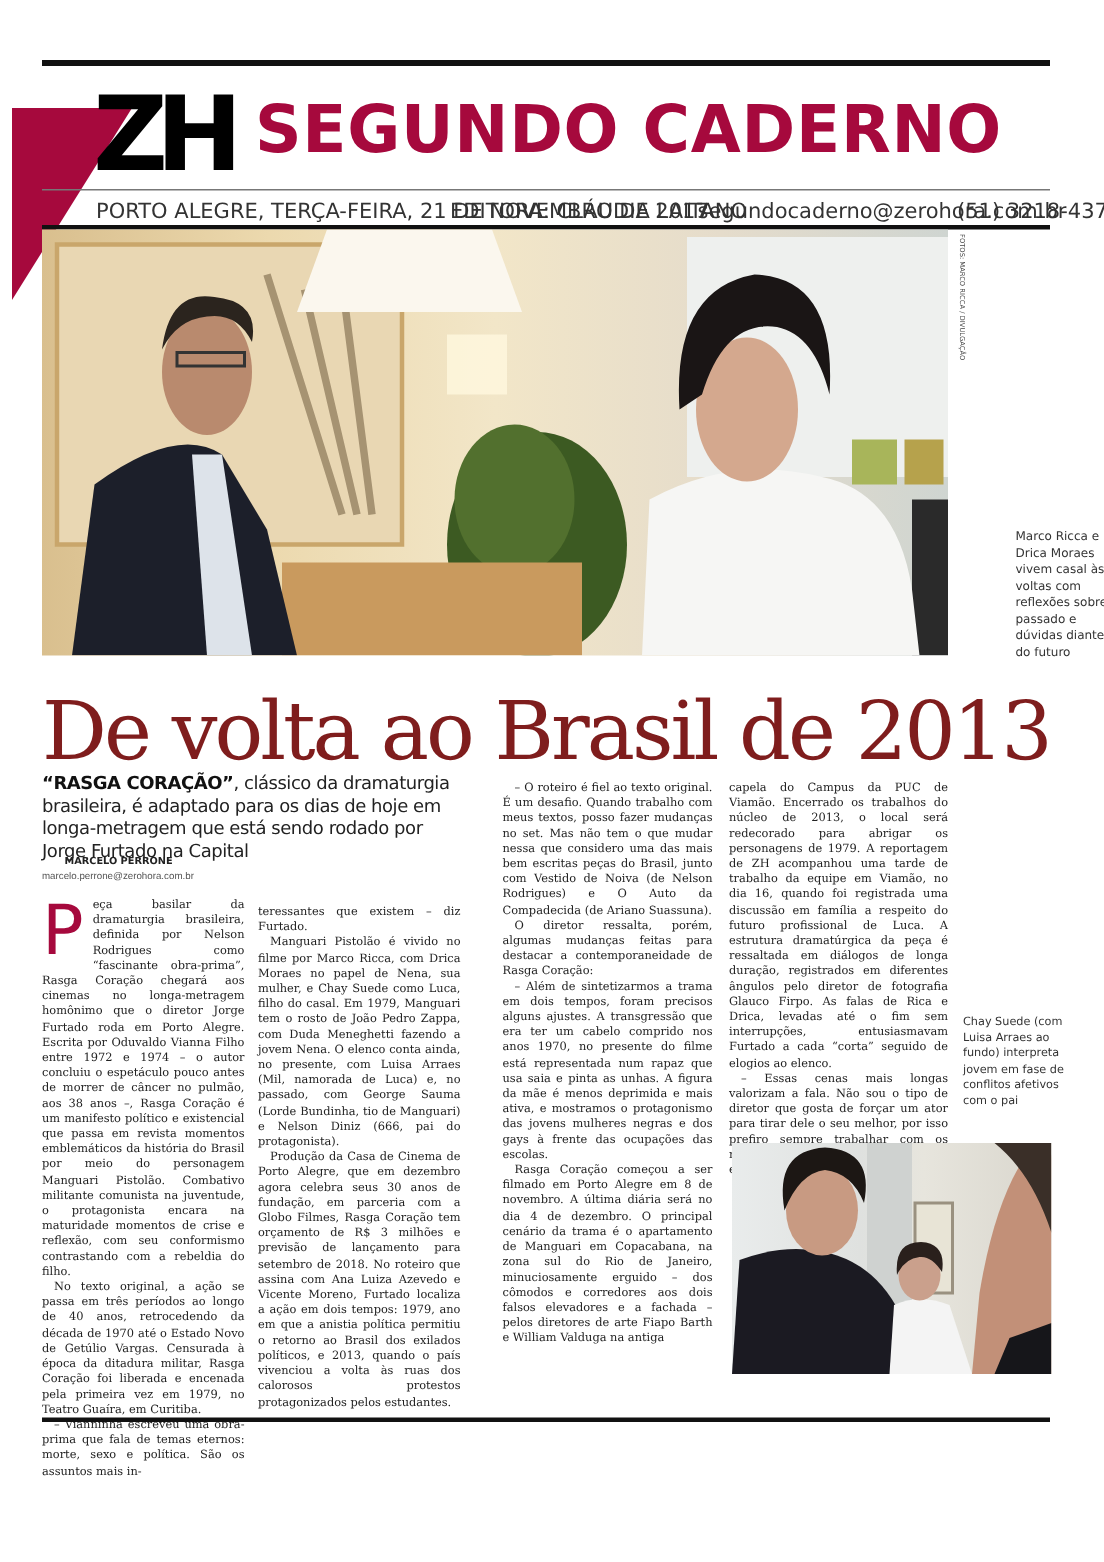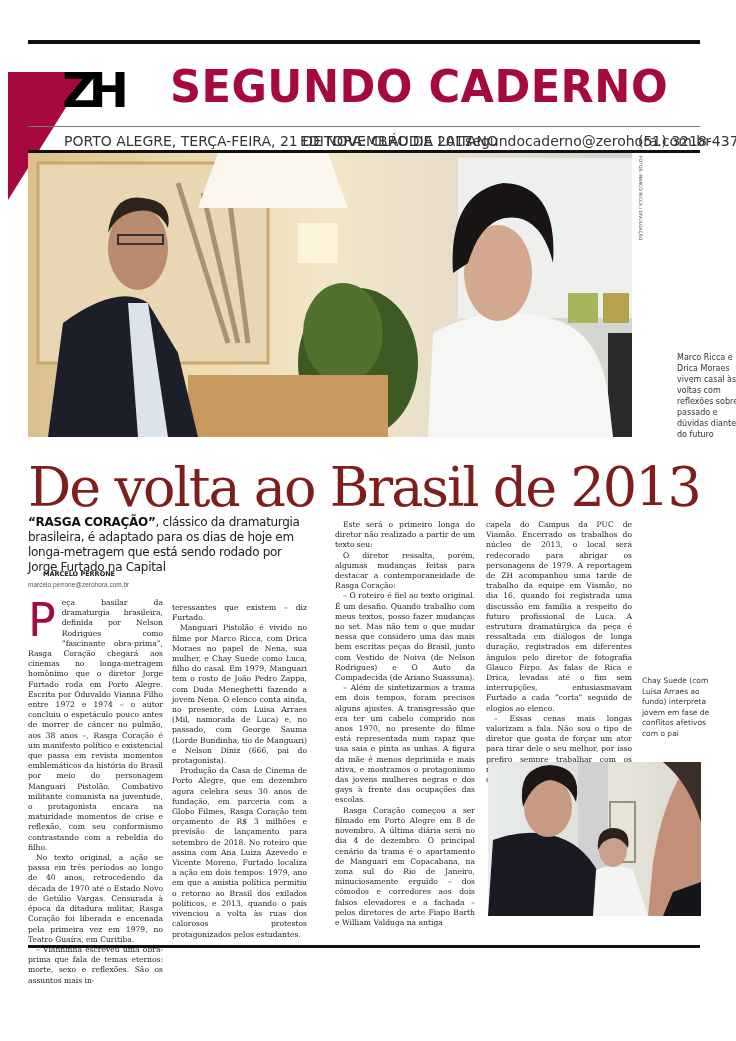--- a/index.html
+++ b/index.html
@@ -4,21 +4,21 @@
 <style>
   * { box-sizing: border-box; margin: 0; padding: 0; }
   html, body { width: 736px; height: 1041px; background: #ffffff; overflow: hidden; }
   body { position: relative; font-family: "DejaVu Serif", serif; color: #1a1a1a; }
 
   .rule-top { position: absolute; left: 28px; top: 40px; width: 672px; height: 4px; background: #111; }
   .red-triangle { position: absolute; left: 8px; top: 72px; width: 0; height: 0;
     border-left: 0 solid transparent;
     border-top: 128px solid #a6093d; border-right: 80px solid transparent; }
   .zh-logo { position: absolute; left: 62px; top: 60px; font-family: "DejaVu Sans", sans-serif;
-    font-weight: bold; font-size: 48px; letter-spacing: -8px; color: #000; line-height: 60px; }
+    font-weight: bold; font-size: 69px; letter-spacing: -8px; color: #000; line-height: 60px; }
   .section-title { position: absolute; left: 170px; top: 62px; font-family: "DejaVu Sans", sans-serif;
     font-weight: bold; font-size: 44px; color: #a6093d; letter-spacing: 0.5px; line-height: 50px; transform: scaleX(0.98); transform-origin: left; }
   .rule-thin { position: absolute; left: 28px; top: 126px; width: 672px; height: 1px; background: #777; }
   .dateline { position: absolute; left: 0; top: 133px; width: 700px; height: 14px;
     font-family: "DejaVu Sans", sans-serif; font-size: 14px; color: #333; padding-left: 40px; }
   .dateline span { position: absolute; top: 0; white-space: nowrap; }
   .rule-mid { position: absolute; left: 28px; top: 150px; width: 672px; height: 3px; background: #111; }
 
   .main-photo { position: absolute; left: 28px; top: 153px; width: 604px; height: 284px; overflow: hidden;
     background: linear-gradient(90deg, #d9bf8e 0%, #ecd9ae 25%, #f2e6c8 50%, #e5dccb 75%, #cfd5d1 100%); }
@@ -95,33 +95,32 @@
 
 <div class="deck"><b>“RASGA CORAÇÃO”</b><span>, clássico da dramaturgia brasileira, é adaptado para os dias de hoje em longa-metragem que está sendo rodado por Jorge Furtado na Capital</span></div>
 
 <div class="byline">MARCELO PERRONE</div>
 <div class="byline-email">marcelo.perrone@zerohora.com.br</div>
 
 <div class="col" style="left:28px; top:598px; width:135px;">
   <span class="dropcap">P</span>
   <p class="noind">eça basilar da dramaturgia brasileira, definida por Nelson Rodrigues como “fascinante obra-prima”, Rasga Coração chegará aos cinemas no longa-metragem homônimo que o diretor Jorge Furtado roda em Porto Alegre. Escrita por Oduvaldo Vianna Filho entre 1972 e 1974 – o autor concluiu o espetáculo pouco antes de morrer de câncer no pulmão, aos 38 anos –, Rasga Coração é um manifesto político e existencial que passa em revista momentos emblemáticos da história do Brasil por meio do personagem Manguari Pistolão. Combativo militante comunista na juventude, o protagonista encara na maturidade momentos de crise e reflexão, com seu conformismo contrastando com a rebeldia do filho.</p>
   <p>No texto original, a ação se passa em três períodos ao longo de 40 anos, retrocedendo da década de 1970 até o Estado Novo de Getúlio Vargas. Censurada à época da ditadura militar, Rasga Coração foi liberada e encenada pela primeira vez em 1979, no Teatro Guaíra, em Curitiba.</p>
-  <p>– Vianninha escreveu uma obra-prima que fala de temas eternos: morte, sexo e reflexões. São os assuntos mais in-</p>
+  <p>– Vianninha escreveu uma obra-prima que fala de temas eternos: morte, sexo e política. São os assuntos mais in-</p>
 </div>
 
 <div class="col" style="left:172px; top:567px; width:135px;margin-top:36px;">
   <p class="noind">teressantes que existem – diz Furtado.</p>
   <p>Manguari Pistolão é vivido no filme por Marco Ricca, com Drica Moraes no papel de Nena, sua mulher, e Chay Suede como Luca, filho do casal. Em 1979, Manguari tem o rosto de João Pedro Zappa, com Duda Meneghetti fazendo a jovem Nena. O elenco conta ainda, no presente, com Luisa Arraes (Mil, namorada de Luca) e, no passado, com George Sauma (Lorde Bundinha, tio de Manguari) e Nelson Diniz (666, pai do protagonista).</p>
   <p>Produção da Casa de Cinema de Porto Alegre, que em dezembro agora celebra seus 30 anos de fundação, em parceria com a Globo Filmes, Rasga Coração tem orçamento de R$ 3 milhões e previsão de lançamento para setembro de 2018. No roteiro que assina com Ana Luiza Azevedo e Vicente Moreno, Furtado localiza a ação em dois tempos: 1979, ano em que a anistia política permitiu o retorno ao Brasil dos exilados políticos, e 2013, quando o país vivenciou a volta às ruas dos calorosos protestos protagonizados pelos estudantes.</p>
 </div>
 
 <div class="col" style="left:335px; top:520px; width:140px;">
-  <p>Este será o primeiro longa do diretor não realizado a partir de um texto seu:</p>
+  <p>– O roteiro é fiel ao texto original. É um desafio. Quando trabalho com meus textos, posso fazer mudanças no set. Mas não tem o que mudar nessa que considero uma das mais bem escritas peças do Brasil, junto com Vestido de Noiva (de Nelson Rodrigues) e O Auto da Compadecida (de Ariano Suassuna).</p>
   <p>O diretor ressalta, porém, algumas mudanças feitas para destacar a contemporaneidade de Rasga Coração:</p>
-  <p>– O roteiro é fiel ao texto original. É um desafio. Quando trabalho com meus textos, posso fazer mudanças no set. Mas não tem o que mudar nessa que considero uma das mais bem escritas peças do Brasil, junto com Vestido de Noiva (de Nelson Rodrigues) e O Auto da Compadecida (de Ariano Suassuna).</p>
   <p>– Além de sintetizarmos a trama em dois tempos, foram precisos alguns ajustes. A transgressão que era ter um cabelo comprido nos anos 1970, no presente do filme está representada num rapaz que usa saia e pinta as unhas. A figura da mãe é menos deprimida e mais ativa, e mostramos o protagonismo das jovens mulheres negras e dos gays à frente das ocupações das escolas.</p>
   <p>Rasga Coração começou a ser filmado em Porto Alegre em 8 de novembro. A última diária será no dia 4 de dezembro. O principal cenário da trama é o apartamento de Manguari em Copacabana, na zona sul do Rio de Janeiro, minuciosamente erguido – dos cômodos e corredores aos dois falsos elevadores e a fachada – pelos diretores de arte Fiapo Barth e William Valduga na antiga</p>
 </div>
 
 <div class="col" style="left:486px; top:520px; width:146px;">
   <p class="noind">capela do Campus da PUC de Viamão. Encerrado os trabalhos do núcleo de 2013, o local será redecorado para abrigar os personagens de 1979. A reportagem de ZH acompanhou uma tarde de trabalho da equipe em Viamão, no dia 16, quando foi registrada uma discussão em família a respeito do futuro profissional de Luca. A estrutura dramatúrgica da peça é ressaltada em diálogos de longa duração, registrados em diferentes ângulos pelo diretor de fotografia Glauco Firpo. As falas de Rica e Drica, levadas até o fim sem interrupções, entusiasmavam Furtado a cada “corta” seguido de elogios ao elenco.</p>
   <p>– Essas cenas mais longas valorizam a fala. Não sou o tipo de diretor que gosta de forçar um ator para tirar dele o seu melhor, por isso prefiro sempre trabalhar com os melhores, dos quais já sei o que esperar.</p>
 </div>
 
 <div class="caption-2">Chay Suede (com Luisa Arraes ao fundo) interpreta jovem em fase de conflitos afetivos com o pai</div>

